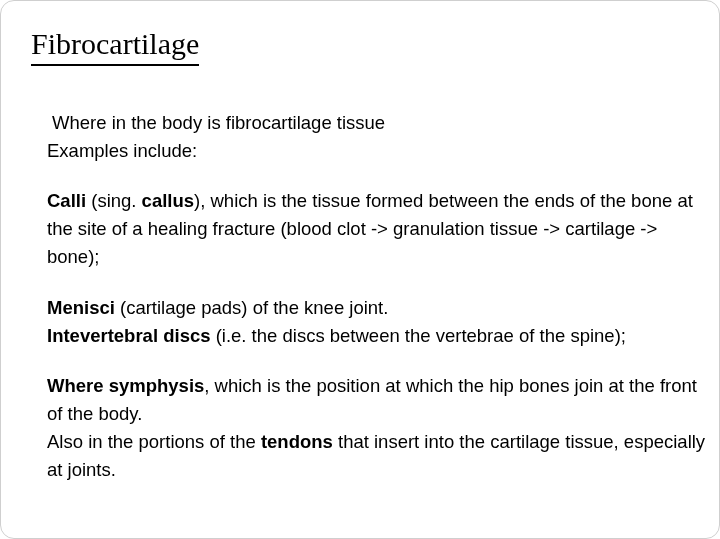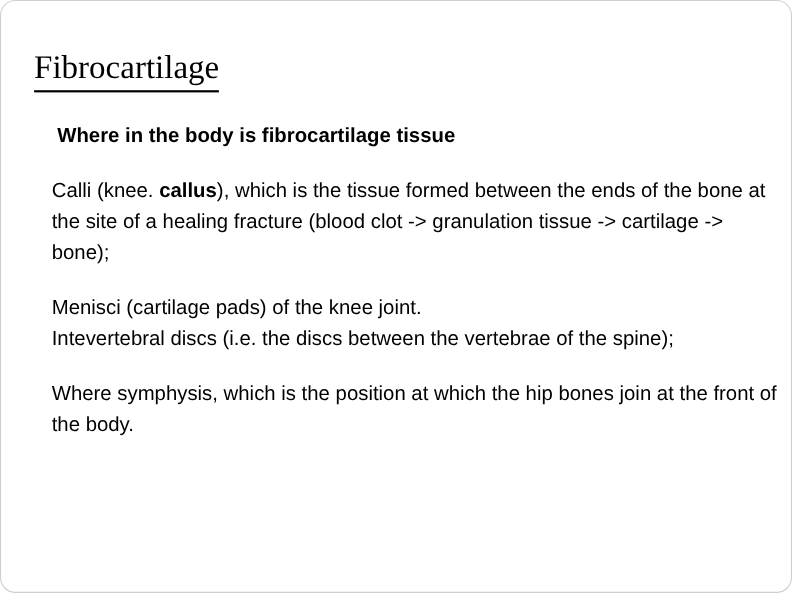--- a/index.html
+++ b/index.html
@@ -16,21 +16,21 @@
     height: 539px;
     background: #ffffff;
     border: 1px solid #cfcfcf;
     border-radius: 14px;
     box-sizing: border-box;
     overflow: hidden;
   }
   #title {
     position: absolute;
     left: 30px;
-    top: 44px;
+    top: 26px;
     font-family: "Liberation Serif", serif;
     font-size: 30px;
     font-weight: normal;
     color: #000000;
     border-bottom: 2px solid #000000;
     padding-bottom: 2px;
     line-height: 1.15;
     white-space: nowrap;
   }
   #body-text {
@@ -41,56 +41,60 @@
     font-size: 18.5px;
     line-height: 1.52;
     color: #000000;
   }
   .para {
     margin: 0 0 0 0;
   }
   .gap {
     height: 22px;
   }
-  .b { font-weight: normal; }
+  .b { font-weight: bold; }
   .bi { font-weight: bold; }
   .lead {
-    font-weight: bold;
+    font-weight: normal;
     padding-left: 5px;
   }
 </style>
 </head>
 <body>
 
 <div id="slide">
 
   <div id="title">Fibrocartilage</div>
 
   <div id="body-text">
 
     <div class="para lead">Where in the body is fibrocartilage tissue</div>
 
+    <div class="para">Examples include:</div>
 
     <div class="gap"></div>
 
     <div class="para">
-      <span class="b">Calli</span><span> (knee. </span><span class="bi">callus</span><span>), which is the tissue formed between the ends of the bone at the site of a healing fracture (blood clot -&gt; granulation tissue -&gt; cartilage -&gt; bone);</span>
+      <span class="b">Calli</span><span> (sing. </span><span class="bi">callus</span><span>), which is the tissue formed between the ends of the bone at the site of a healing fracture (blood clot -&gt; granulation tissue -&gt; cartilage -&gt; bone);</span>
     </div>
 
     <div class="gap"></div>
 
     <div class="para">
       <span class="b">Menisci</span><span> (cartilage pads) of the knee joint.</span>
     </div>
 
     <div class="para">
       <span class="b">Intevertebral discs</span><span> (i.e. the discs between the vertebrae of the spine);</span>
     </div>
 
     <div class="gap"></div>
 
     <div class="para">
       <span class="b">Where symphysis</span><span>, which is the position at which the hip bones join at the front of the body.</span>
     </div>
 
+    <div class="para">
+      <span>Also in the portions of the </span><span class="b">tendons</span><span> that insert into the cartilage tissue, especially at joints.</span>
+    </div>
 
   </div>
 </div>
 
 </body></html>

